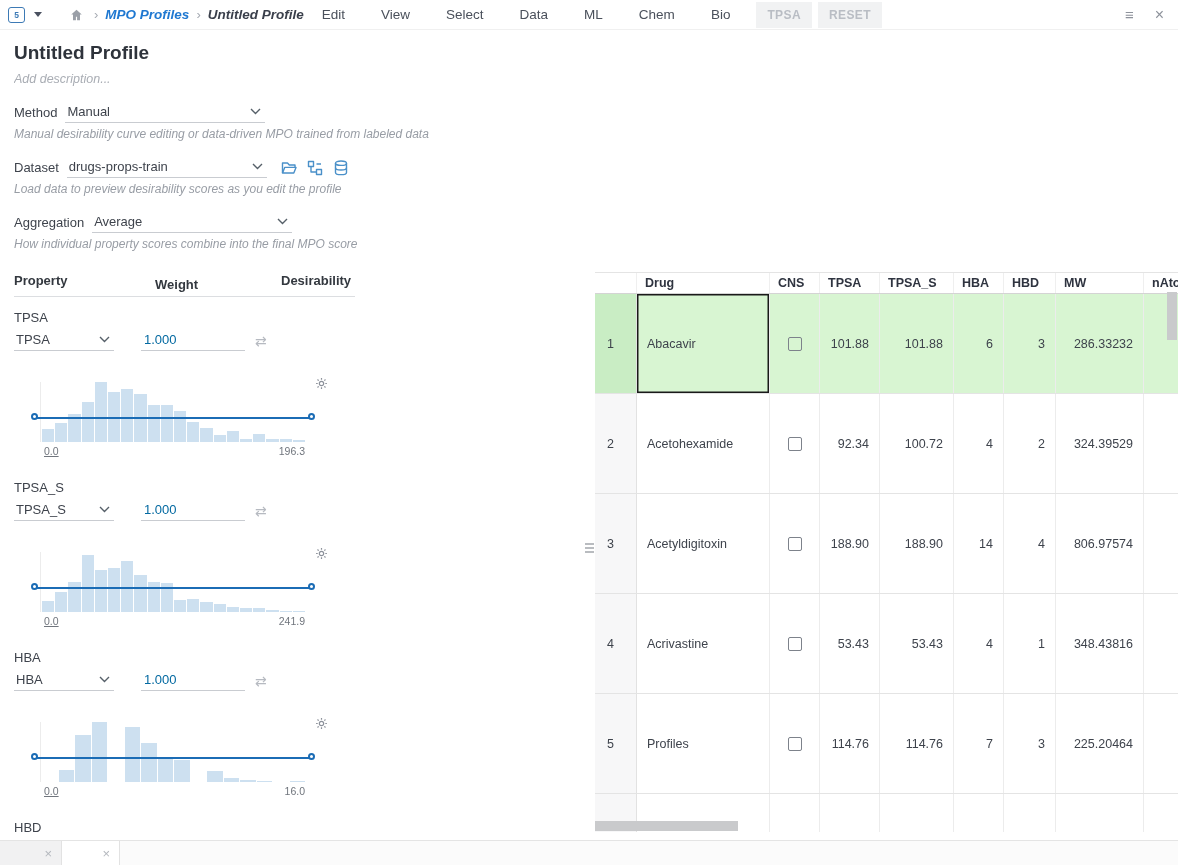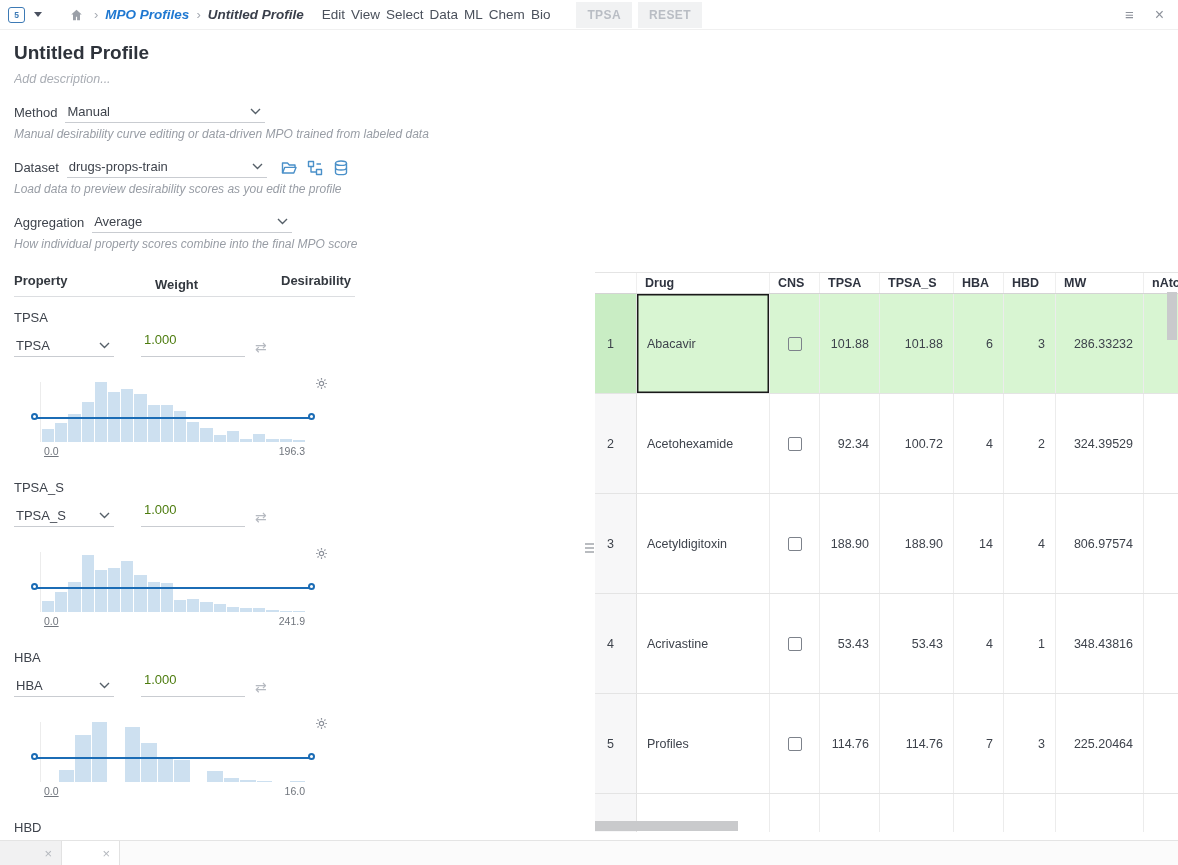--- a/index.html
+++ b/index.html
@@ -24,21 +24,21 @@
   .caret-down {
     width:0; height:0; margin-left:9px; cursor:pointer;
     border-left:4px solid transparent; border-right:4px solid transparent;
     border-top:5px solid #4a5160;
   }
   .home { margin-left:27px; cursor:pointer; display:flex; }
   .bc-sep { color:#a6abb3; font-size:13px; margin:0 7px; }
   .bc-sep.first { margin-left:10px; }
   .bc-root { color:#1f78d1; font-weight:bold; font-style:italic; font-size:13.5px; cursor:pointer; }
   .bc-current { color:#3a3f4b; font-weight:bold; font-style:italic; font-size:13.5px; }
-  .menu { display:flex; gap:6px; margin-left:18px; }
+  .menu { display:flex; gap:36px; margin-left:18px; }
   .menu span { color:#4a505b; font-size:13.5px; cursor:pointer; }
   .tb-btn {
     margin-left:6px; padding:6px 11px; background:#f1f2f3; border:none;
     color:#b9bdc4; font-weight:bold; font-size:12px; letter-spacing:.4px;
     font-family:inherit; cursor:default;
   }
   .tb-btn.save { margin-left:26px; }
   .top-right { margin-left:auto; display:flex; align-items:center; gap:21px; margin-right:14px; }
   .hamburger { color:#8d929b; font-size:15px; cursor:pointer; }
   .close-x { color:#8d929b; font-size:16px; cursor:pointer; line-height:1; }
@@ -74,21 +74,21 @@
   .prop-header .ph-w { position:absolute; left:141px; top:4px; }
   .prop-header .ph-d { position:absolute; left:267px; top:0; }
 
   .prop-section { position:relative; height:170px; width:360px; }
   .prop-name { padding-top:13px; color:#3e434c; }
   .prop-controls { margin-top:7px; display:flex; align-items:flex-end; }
   .psel { width:100px; }
   .weight {
     margin-left:27px; width:104px; border:none; outline:none; background:transparent;
     border-bottom:1px solid #c9ccd1; font-family:inherit; font-size:13px;
-    color:#4d7c0f; padding:0 0 9px 3px;
+    color:#0369a1; padding:0 0 3px 3px;
   }
   .swap { margin-left:10px; color:#b6bac1; font-size:14px; padding-bottom:2px; cursor:pointer; }
   .gear { position:absolute; left:301px; top:80px; cursor:pointer; display:flex; }
   .hist-plot { position:absolute; left:26px; top:85px; width:265px; height:60px; border-left:1px solid #ececec; }
   .hist-bars { position:absolute; left:1px; right:0; top:0; bottom:0; display:flex; align-items:flex-end; gap:1px; }
   .hist-bars .bar { flex:1; background:#cde0f0; }
   .des-line { position:absolute; left:-6px; right:-6px; height:2px; background:#1b6cb5; }
   .handle {
     position:absolute; width:7px; height:7px; border:2px solid #1b6cb5;
     border-radius:50%; background:#fff; top:-4.5px; cursor:pointer;

